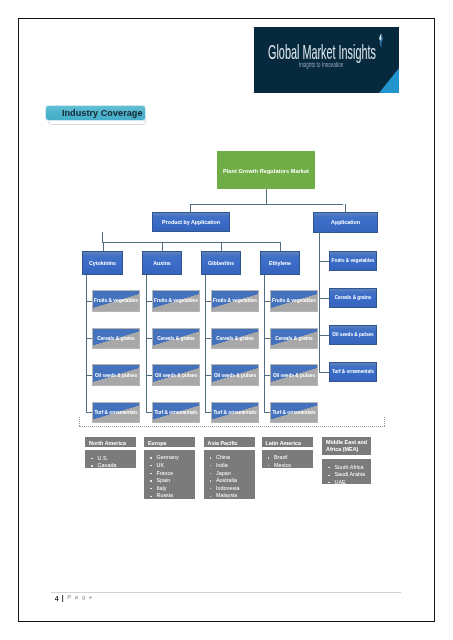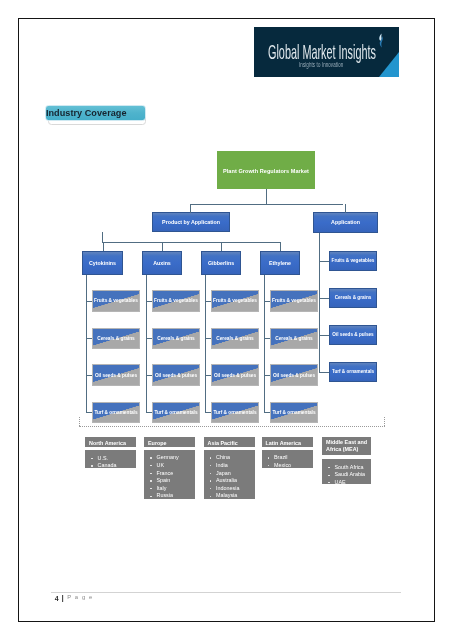--- a/index.html
+++ b/index.html
@@ -1,30 +1,30 @@
 <!DOCTYPE html>
 <html><head>
 <meta charset="utf-8">
 <style>
   html,body{margin:0;padding:0;}
   body{width:453px;height:640px;background:#ffffff;font-family:"Liberation Sans",sans-serif;overflow:hidden;}
   #page{position:absolute;left:0;top:0;width:453px;height:640px;background:#fff;}
   .pageborder{position:absolute;left:18px;top:18px;width:417px;height:604px;border:1px solid #151515;box-sizing:border-box;}
 
   
-  .logo{position:absolute;left:254px;top:27px;width:145px;height:50px;background:#06293d;overflow:hidden;}
+  .logo{position:absolute;left:254px;top:27px;width:145px;height:66px;background:#06293d;overflow:hidden;}
   .logo-tri{position:absolute;right:0;bottom:0;width:0;height:0;border-style:solid;border-width:0 0 25px 20px;border-color:transparent transparent #2395ce transparent;}
   .logo-title{position:absolute;left:14px;top:14.5px;font-family:"Liberation Sans",sans-serif;font-size:20.6px;font-weight:400;color:#dfe7ec;letter-spacing:0px;white-space:nowrap;transform:scaleX(0.527);transform-origin:0 0;line-height:1;}
   .logo-tag{position:absolute;left:45.3px;top:34.3px;font-size:7px;color:#9db0bd;letter-spacing:0.2px;white-space:nowrap;transform:scaleX(0.629);transform-origin:0 0;line-height:1;}
   .logo-leaf{position:absolute;left:123.5px;top:6px;width:6px;height:15px;}
 
   
   .ic-shadow{position:absolute;left:47.6px;top:108.4px;width:98.8px;height:16.8px;background:#ffffff;border:0.8px solid #d9d9d9;border-radius:3.5px;box-sizing:border-box;}
   .ic{position:absolute;left:44.9px;top:104.9px;width:100.8px;height:16px;background:linear-gradient(180deg,#63c0d5 0%,#4fb3cc 50%,#45aec9 100%);border:0.7px solid #cfe9f2;border-radius:3.5px;box-sizing:border-box;display:flex;align-items:center;}
-  .ic span{font-size:9.1px;font-weight:bold;color:#16242f;letter-spacing:0.05px;padding-left:0;white-space:nowrap;}
+  .ic span{font-size:9.1px;font-weight:bold;color:#16242f;letter-spacing:0.05px;padding-left:16px;white-space:nowrap;}
 
   
   .dgm{position:absolute;left:0;top:0;width:453px;height:640px;}
   .nd{position:absolute;box-sizing:border-box;display:flex;align-items:center;justify-content:center;text-align:center;color:#fff;line-height:1.05;}
   .green{background:#70ad47;font-size:5.55px;font-weight:bold;letter-spacing:0.05px;white-space:nowrap;padding-top:3px;}
   .blue{background:linear-gradient(180deg,#6083bd 0%,#4272c4 18%,#3a6cc9 50%,#3664bb 100%);border:1px solid #2f5592;font-size:5.3px;font-weight:bold;padding-top:1px;white-space:nowrap;}
   .split{border:0.7px solid #b5b5b5;font-size:4.75px;font-weight:bold;white-space:nowrap;}
   .split .spbg{position:absolute;left:0;top:0;width:100%;height:100%;}
   .split .sptxt{position:relative;z-index:2;}
   .sm{font-size:4.65px;}

